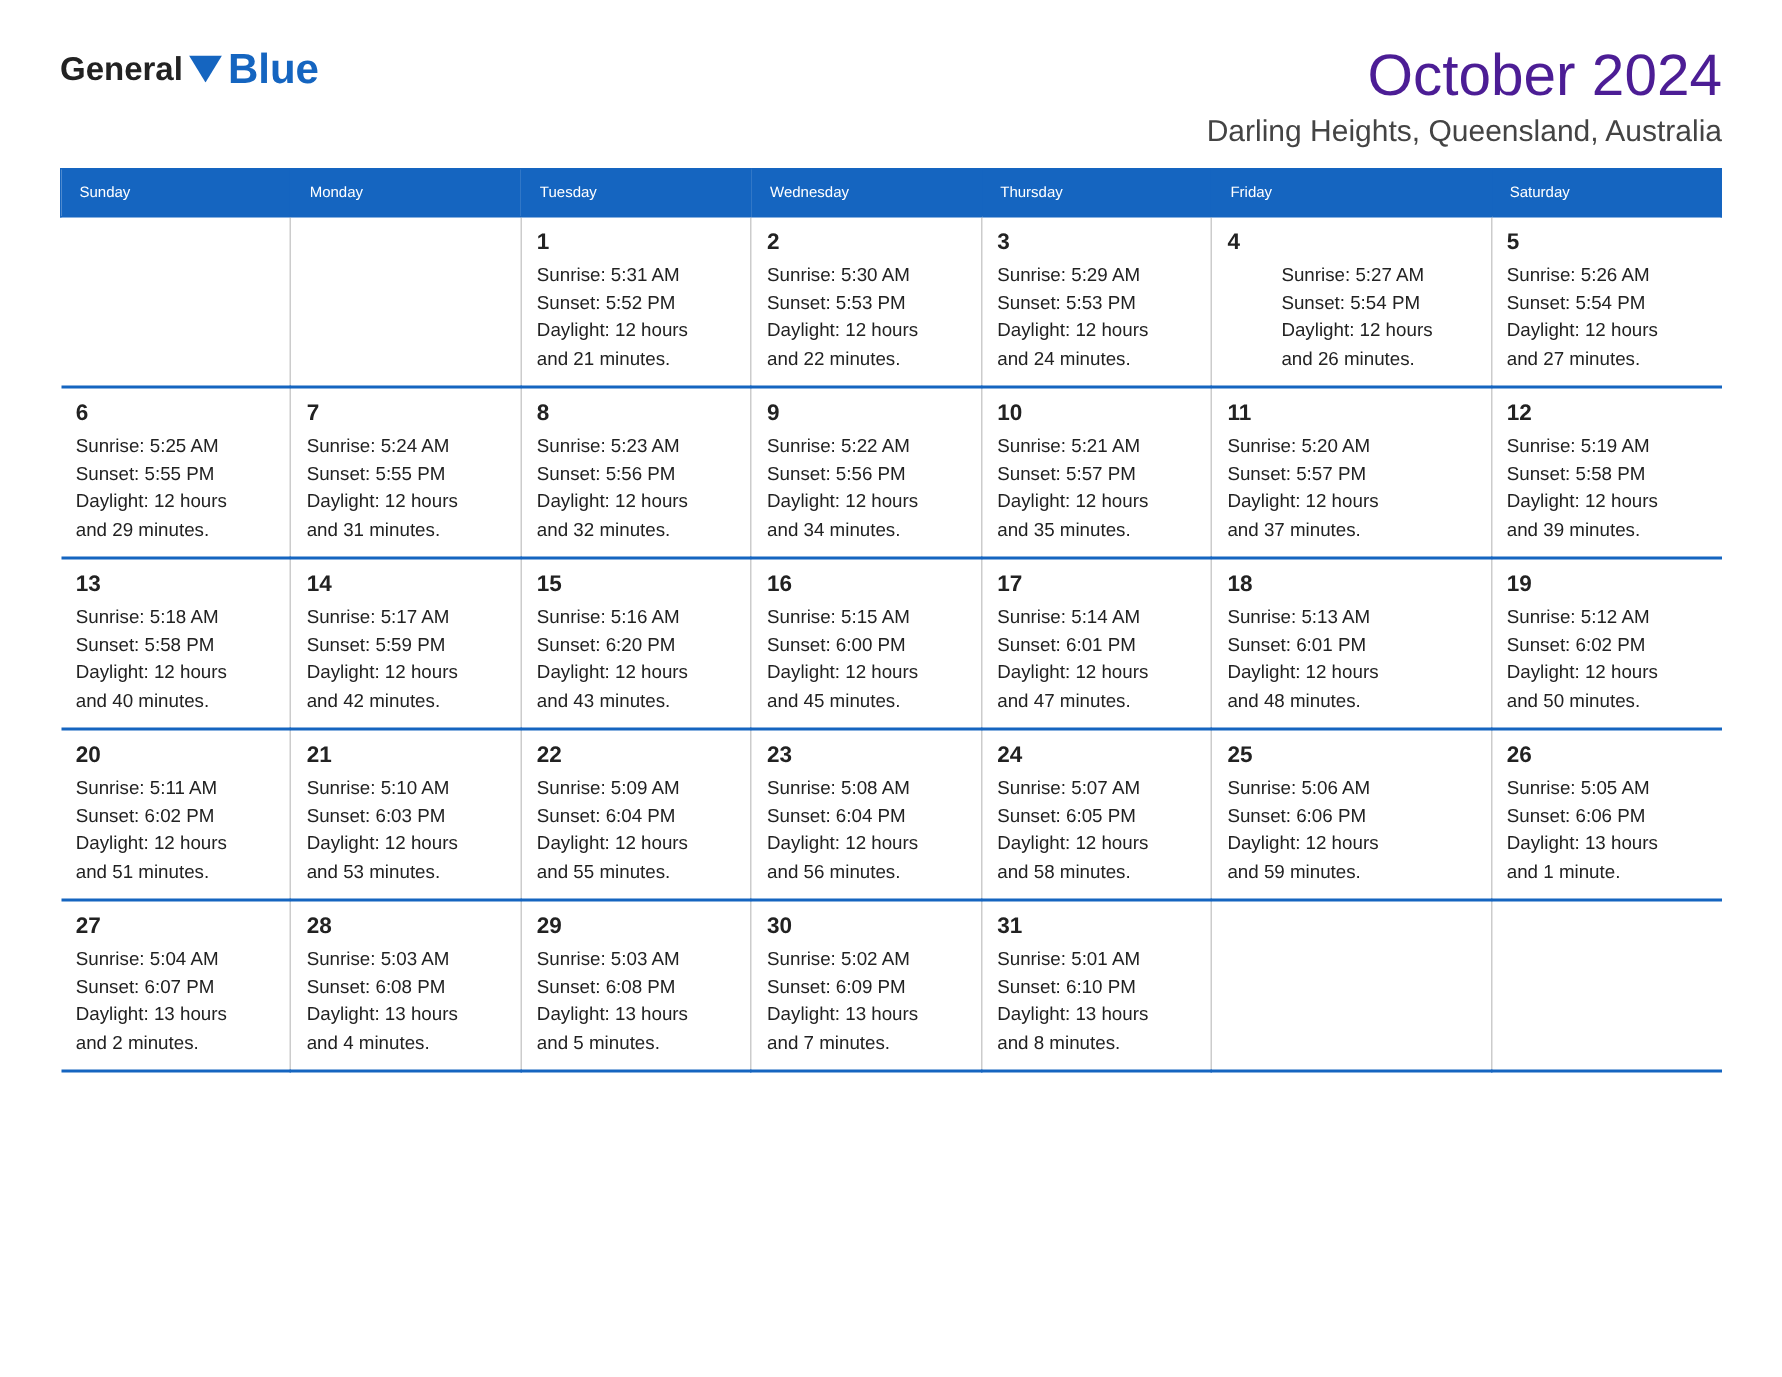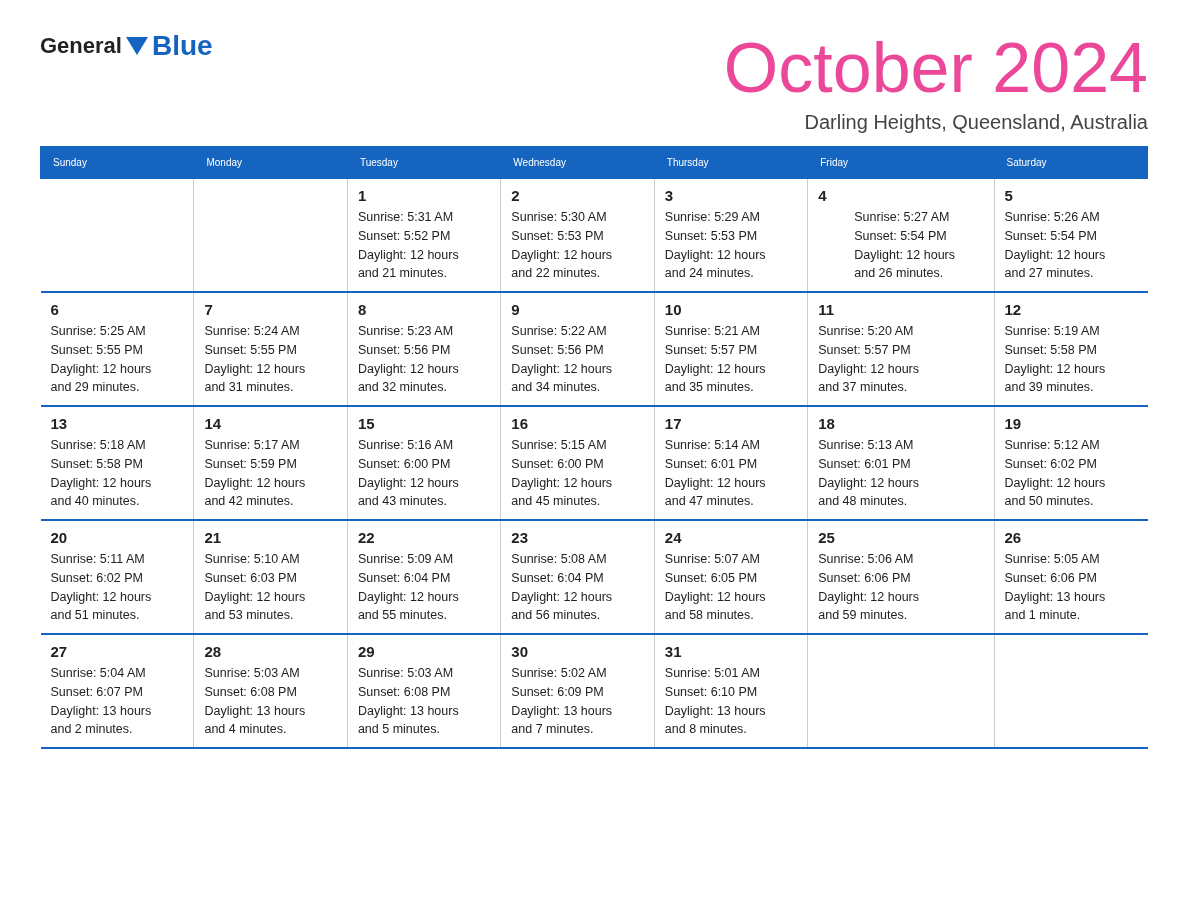--- a/index.html
+++ b/index.html
@@ -28,23 +28,23 @@
     }
     .logo-text-blue {
       font-size: 28px;
       font-weight: bold;
       color: #1565c0;
     }
     .title-block {
       text-align: right;
     }
     .calendar-title {
-      font-size: 70px;
+      font-size: 39px;
       font-weight: normal;
-      color: #ec4899;
+      color: #4c1d95;
       line-height: 1.1;
     }
     .calendar-subtitle {
       font-size: 20px;
       color: #444;
       margin-top: 4px;
     }
     .calendar-table {
       width: 100%;
       border-collapse: collapse;
@@ -226,21 +226,21 @@
         <td>
           <span class="day-number">14</span>
           <div class="day-info" style="white-space: pre-line;">Sunrise: 5:17 AM
 Sunset: 5:59 PM
 Daylight: 12 hours
 and 42 minutes.</div>
         </td>
         <td>
           <span class="day-number">15</span>
           <div class="day-info" style="white-space: pre-line;">Sunrise: 5:16 AM
-Sunset: 6:00 PM
+Sunset: 6:20 PM
 Daylight: 12 hours
 and 43 minutes.</div>
         </td>
         <td>
           <span class="day-number">16</span>
           <div class="day-info" style="white-space: pre-line;">Sunrise: 5:15 AM
 Sunset: 6:00 PM
 Daylight: 12 hours
 and 45 minutes.</div>
         </td>

